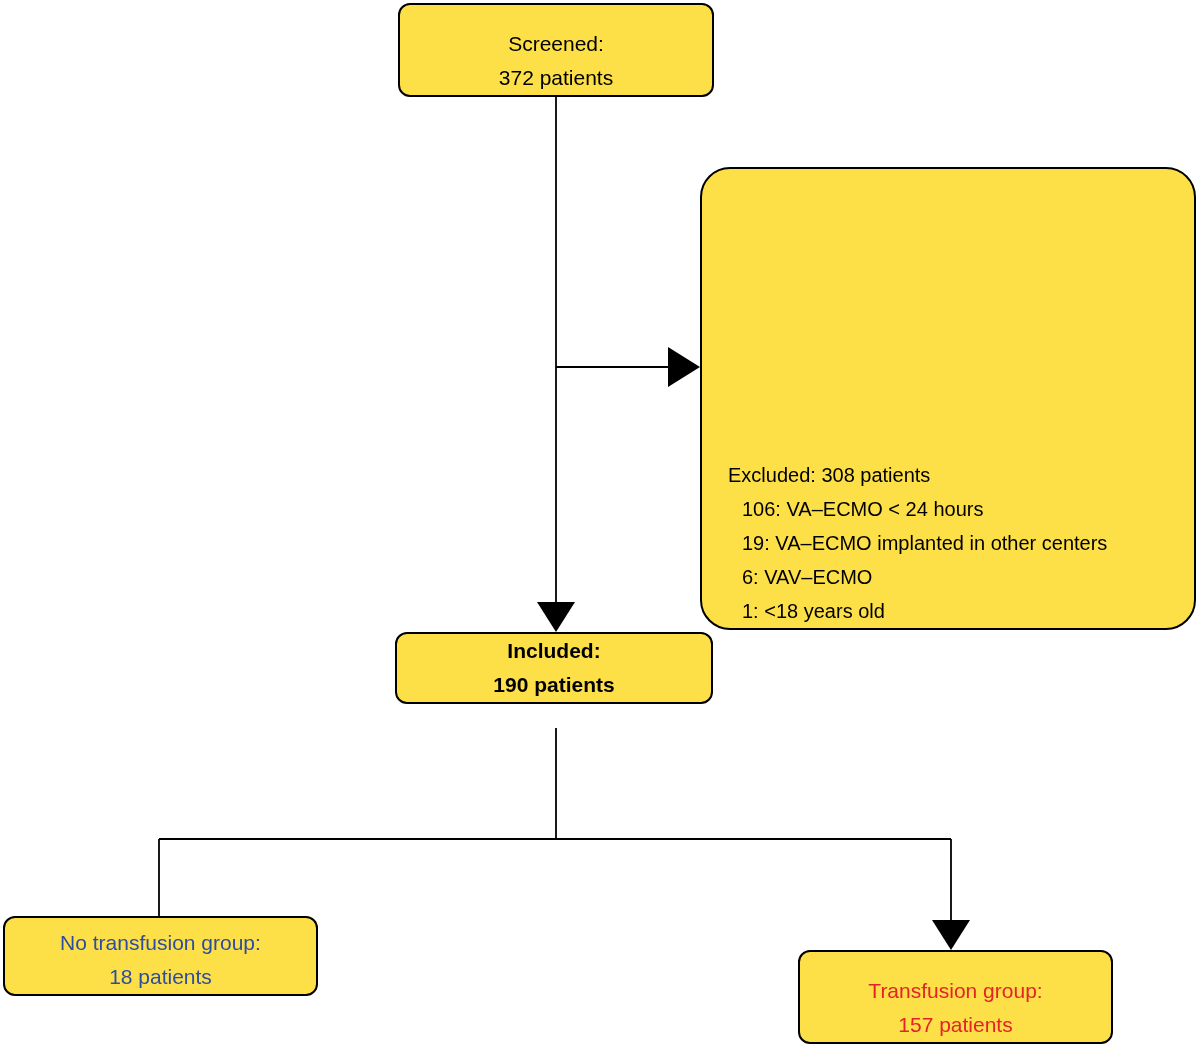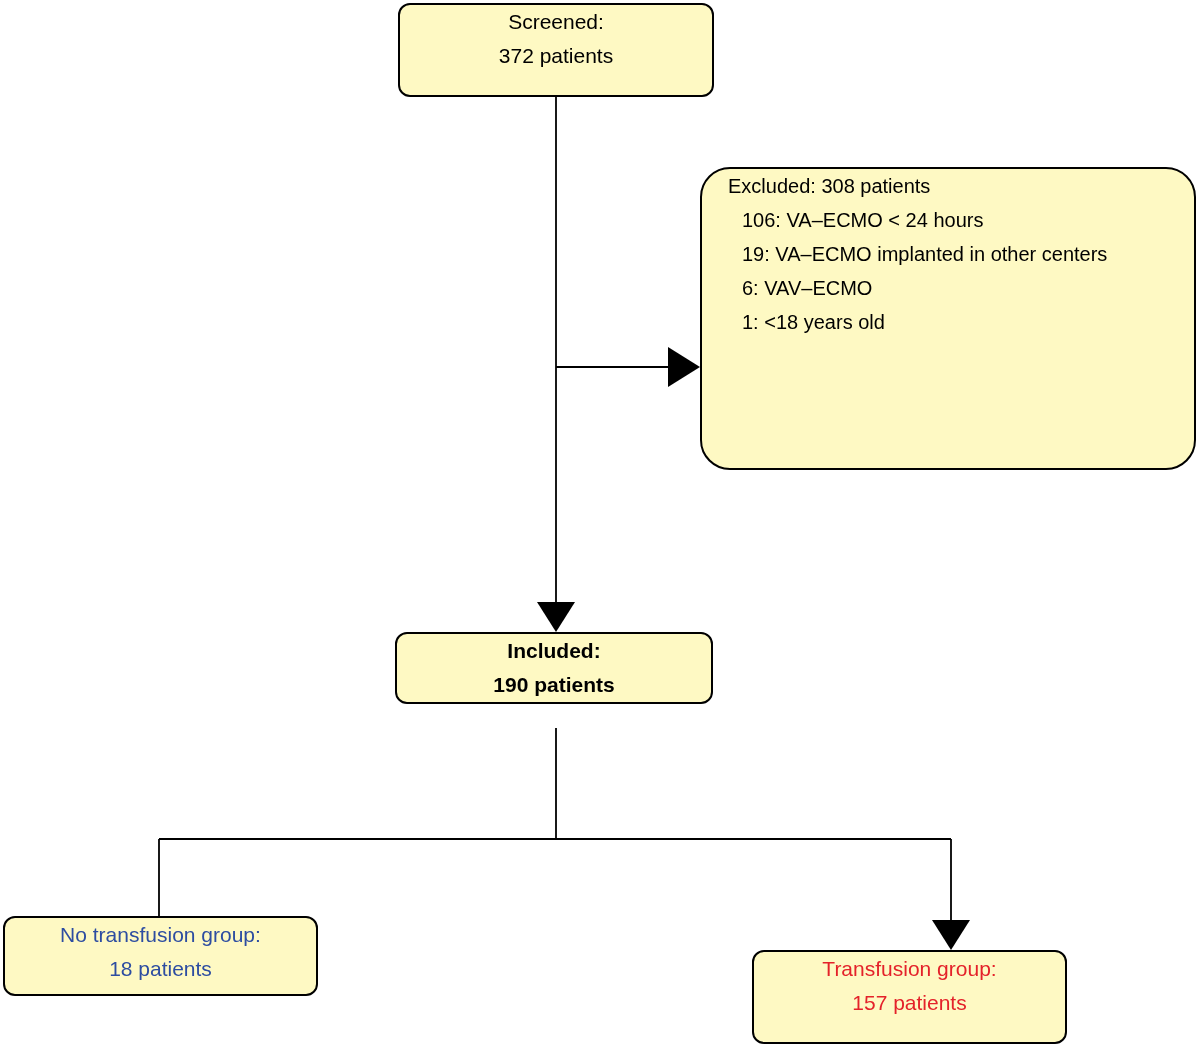--- a/index.html
+++ b/index.html
@@ -18,44 +18,44 @@
   #connectors {
     position: absolute;
     left: 0;
     top: 0;
     width: 1200px;
     height: 1048px;
   }
   .box {
     position: absolute;
     box-sizing: border-box;
-    background: #fef9c3;
+    background: #fde047;
     border: 2px solid #000000;
     border-radius: 12px;
     display: flex;
     flex-direction: column;
-    justify-content: flex-start;
+    justify-content: flex-end;
     align-items: center;
     font-size: 21px;
     line-height: 34px;
     text-align: center;
   }
   #box-screened   { left: 398px; top: 3px;   width: 316px; height: 94px; }
   #box-excluded   {
-    left: 700px; top: 167px; width: 496px; height: 303px;
+    left: 700px; top: 167px; width: 496px; height: 463px;
     border-radius: 30px;
     align-items: flex-start;
     text-align: left;
     padding-left: 26px;
     padding-right: 8px;
     font-size: 20px;
   }
   #box-included   { left: 395px; top: 632px; width: 318px; height: 72px; font-weight: bold; }
   #box-no-transfusion { left: 3px;   top: 916px; width: 315px; height: 80px; color: var(--blue, #2d4da1); }
-  #box-transfusion    { left: 752px; top: 950px; width: 315px; height: 94px; color: var(--red, #e4222a); }
+  #box-transfusion    { left: 798px; top: 950px; width: 315px; height: 94px; color: var(--red, #e4222a); }
   .excl-item { padding-left: 14px; }
 </style>
 </head>
 <body>
 
 <div id="canvas">
 
   <svg id="connectors" viewBox="0 0 1200 1048" xmlns="http://www.w3.org/2000/svg">
 
     <line x1="556" y1="97" x2="556" y2="606" stroke="#000000" stroke-width="1.8"></line>

